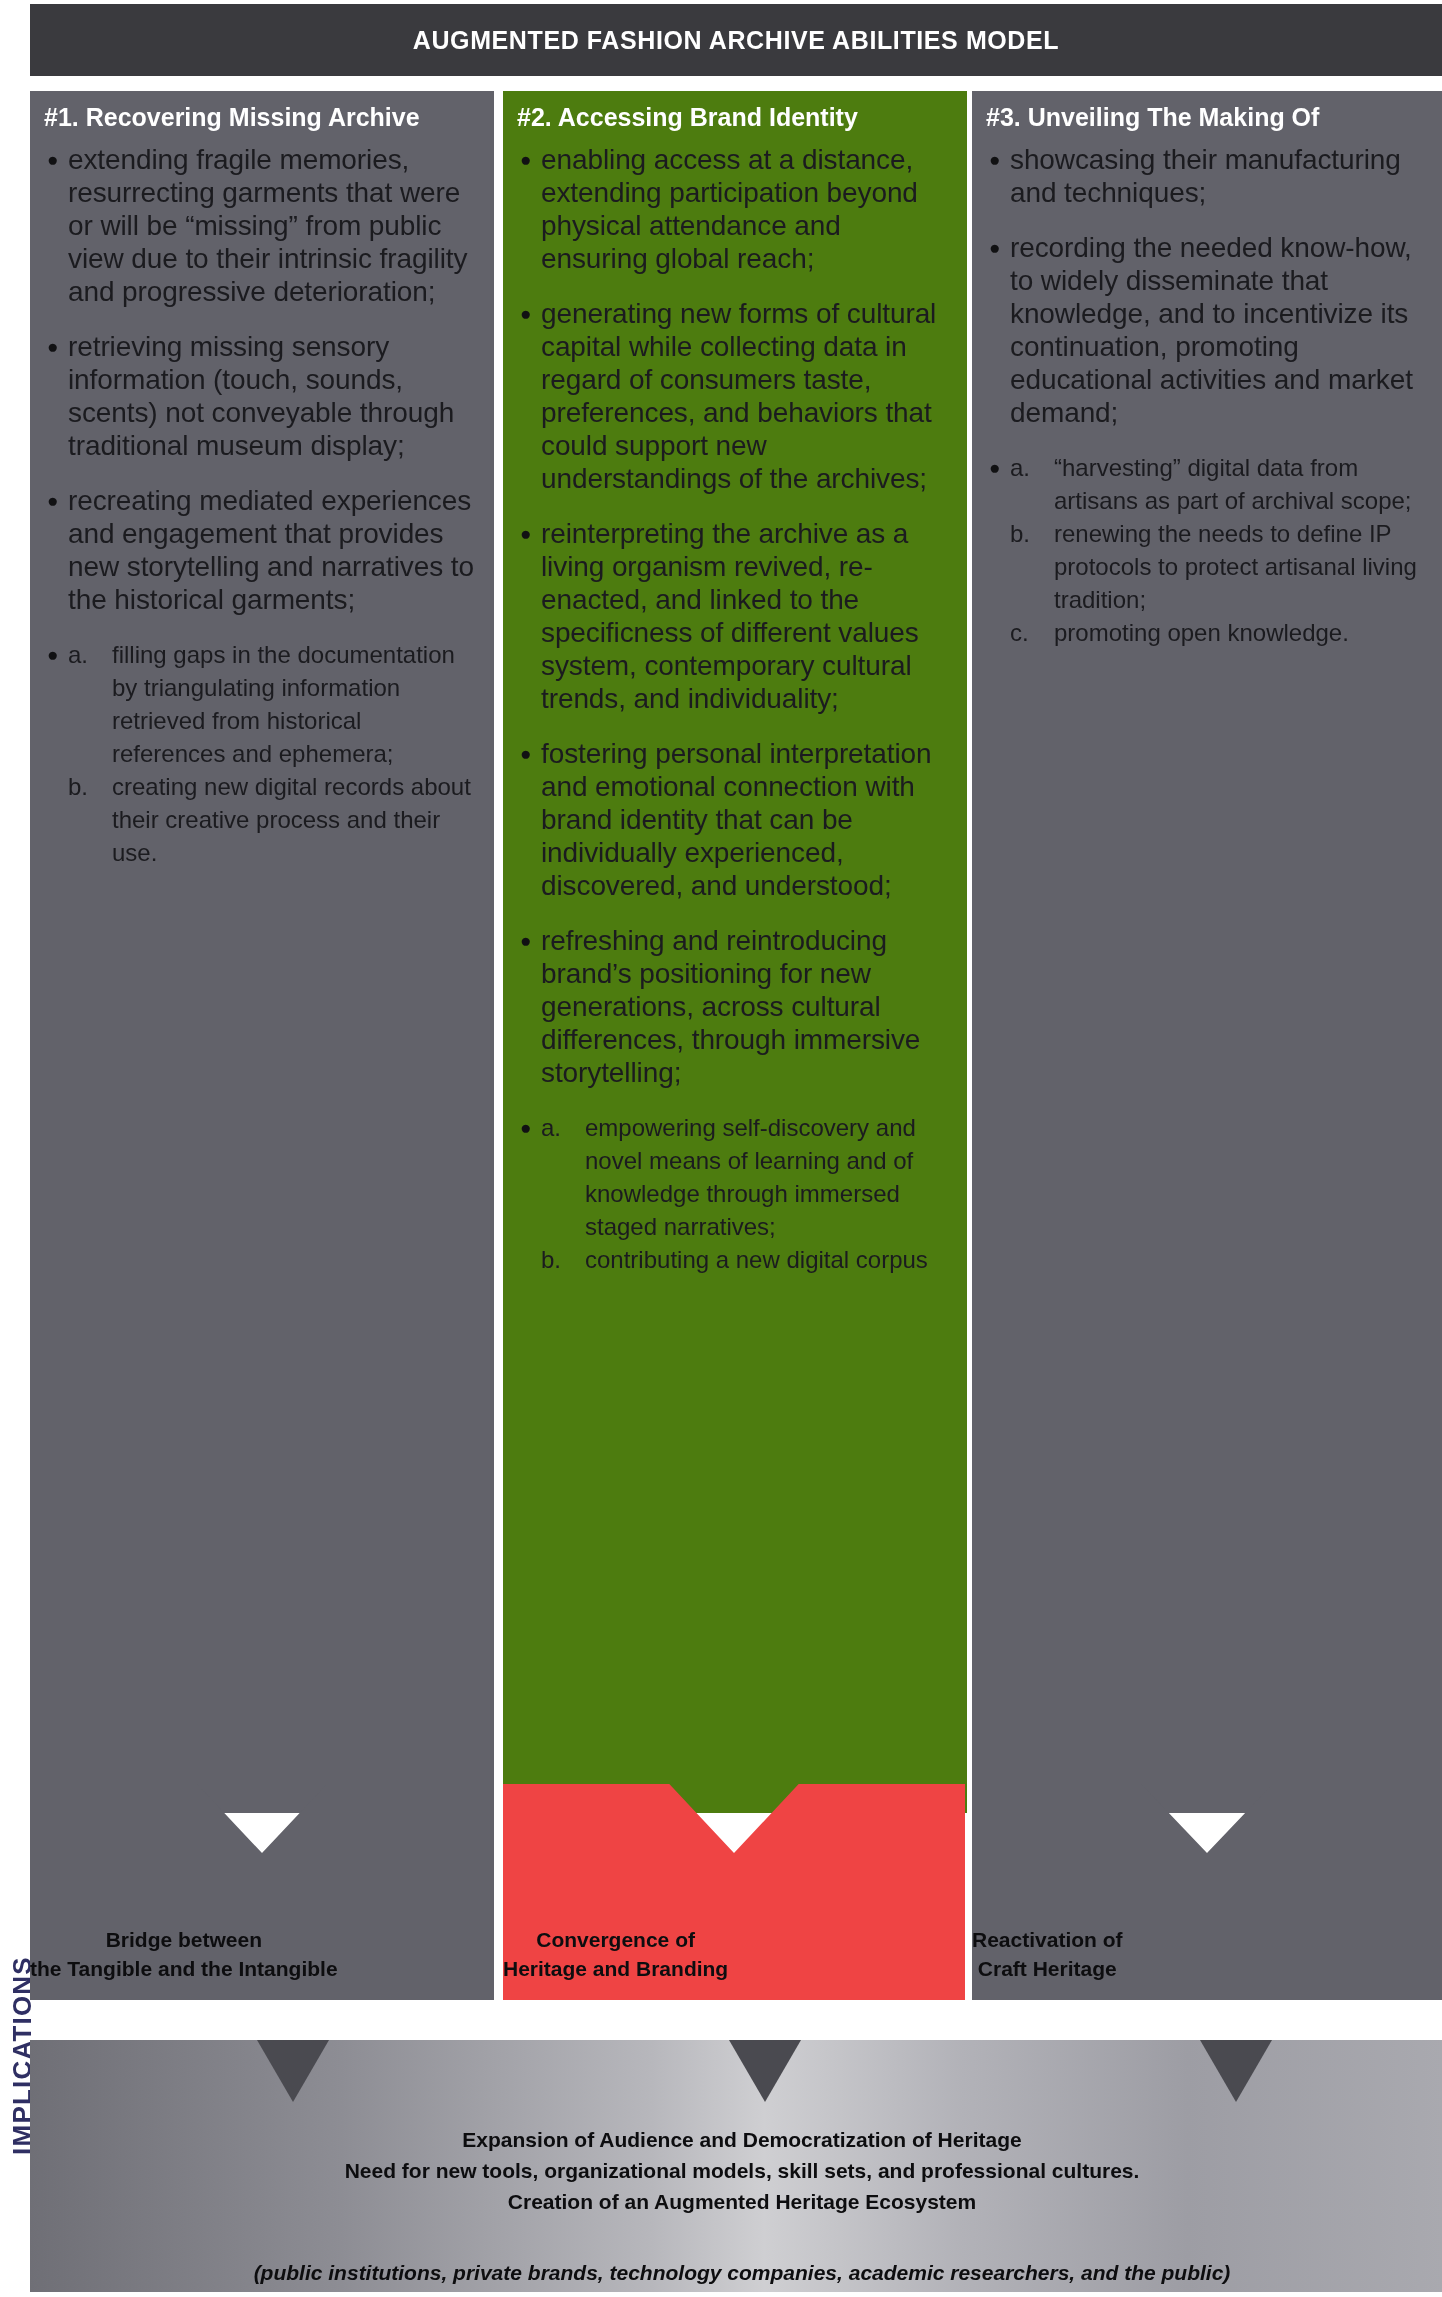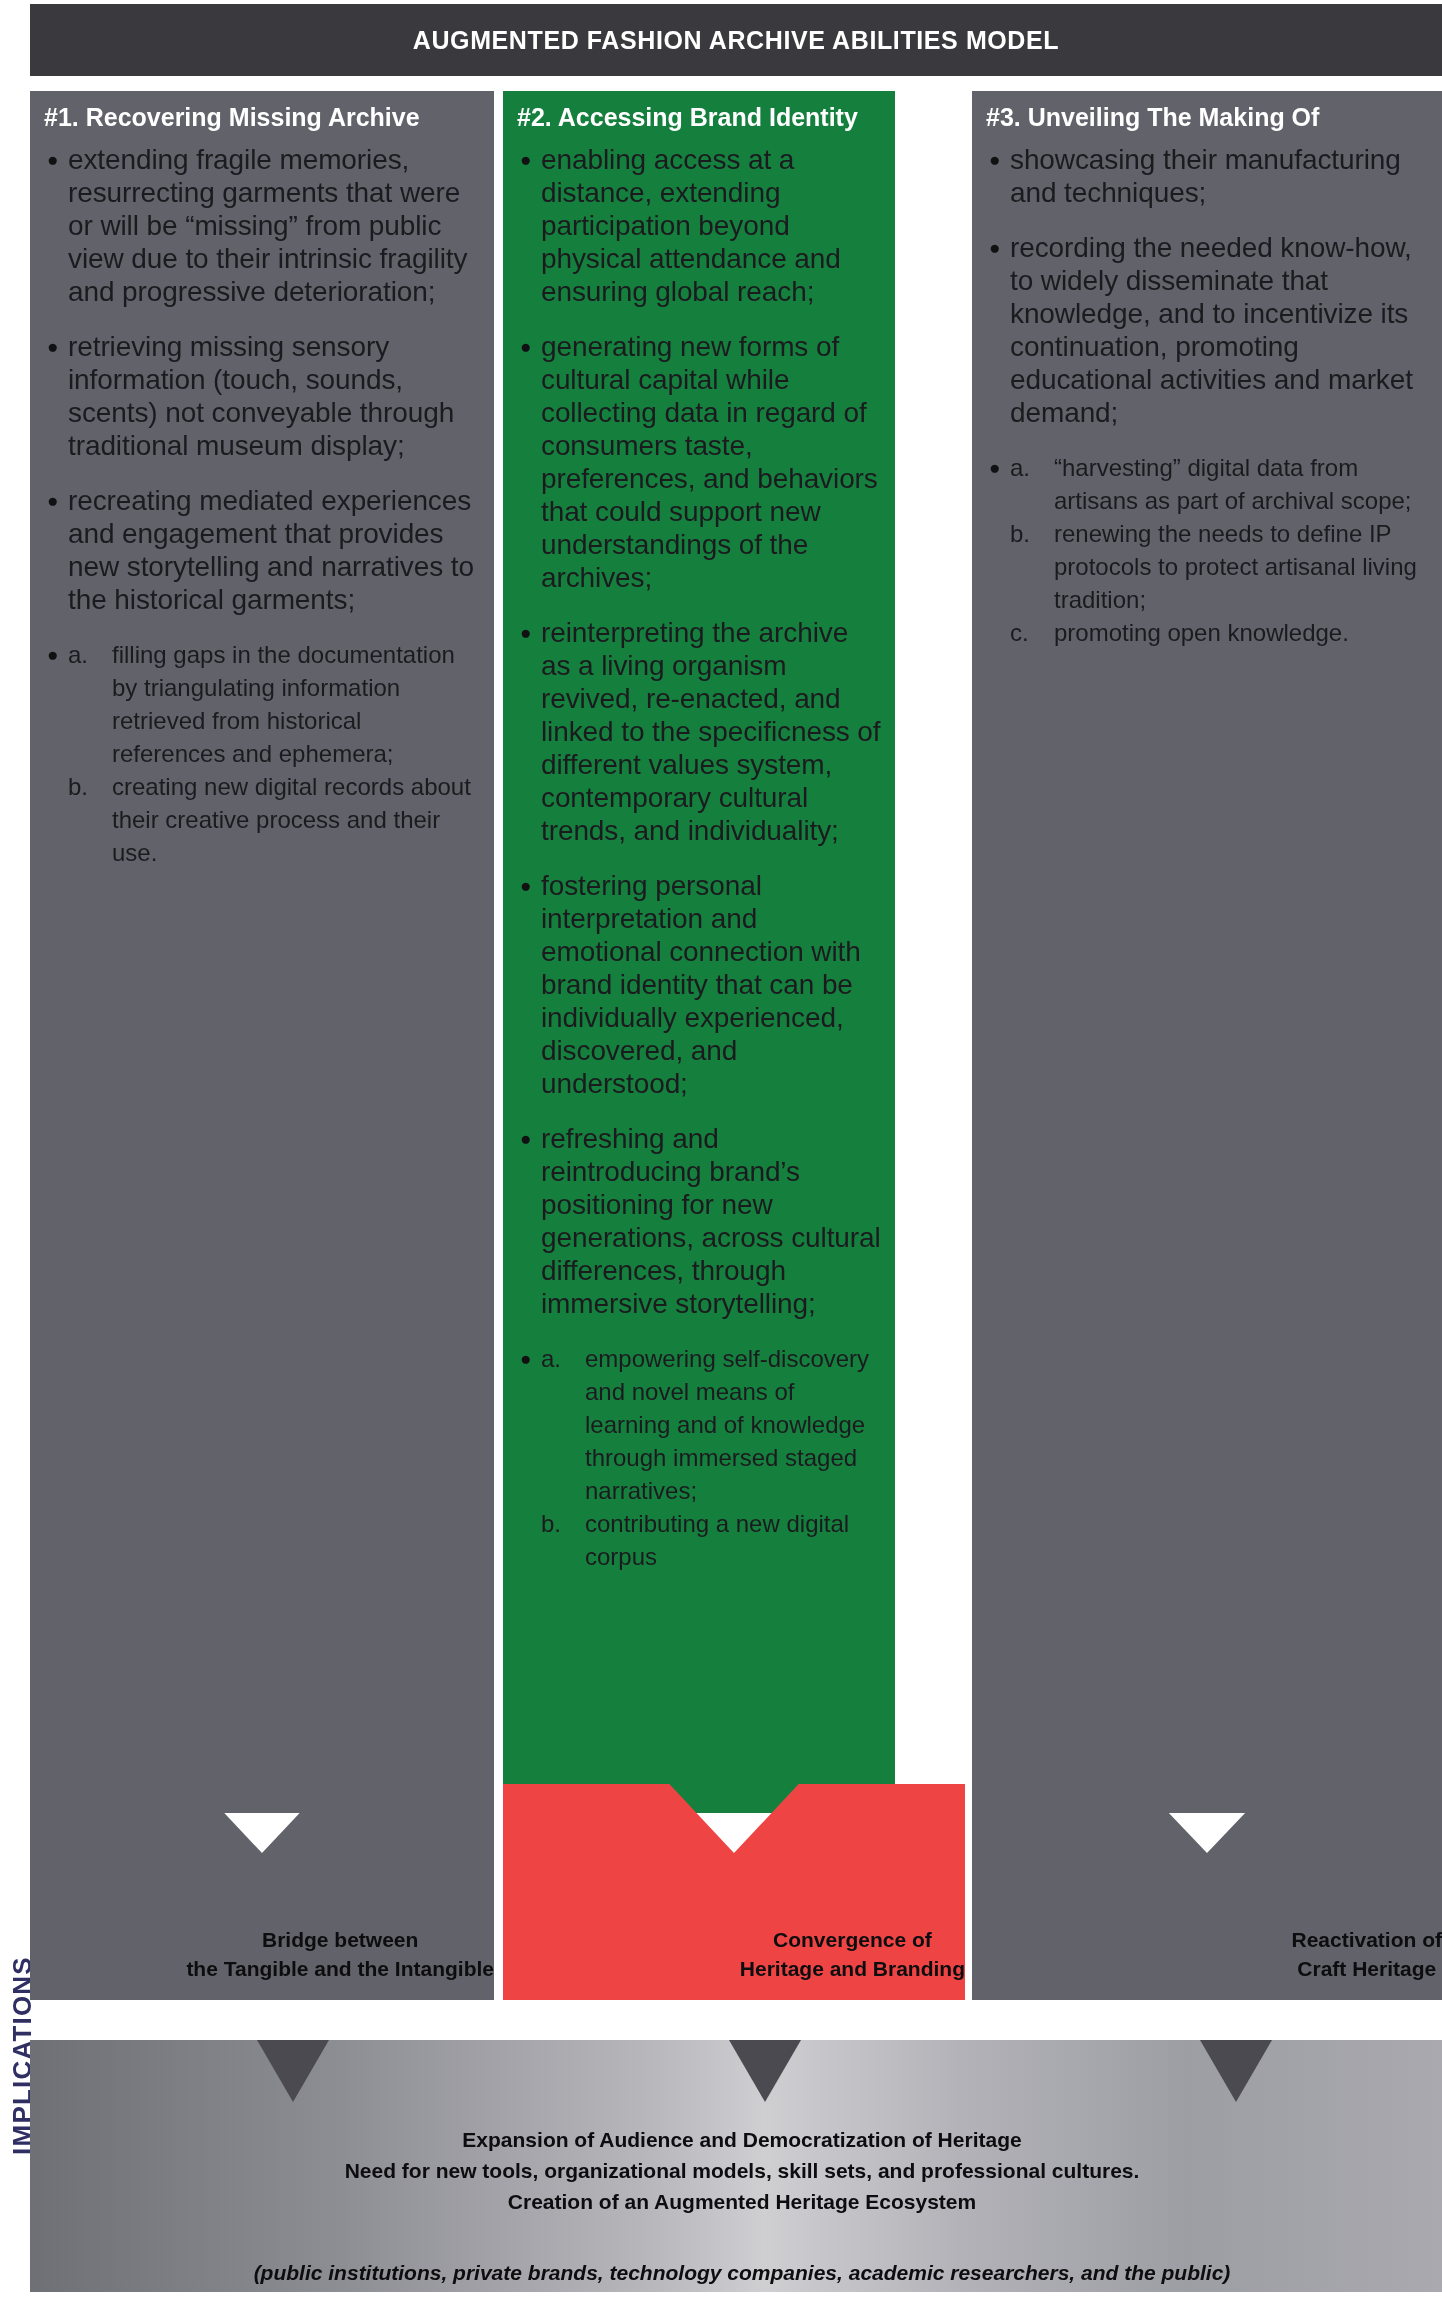--- a/index.html
+++ b/index.html
@@ -33,21 +33,21 @@
     letter-spacing: 0.6px;
   }
 
   
   .col {
     position: absolute;
     top: 91px;
     padding: 12px 14px 13px 14px;
   }
   #col-1 { left: 30px;  width: 464px;  height: 1722px; background: #62626a; }
-  #col-2 { left: 503px; width: 392px;  height: 1722px; background: #15803d; }
+  #col-2 { left: 503px; width: 464px;  height: 1722px; background: #4d7c0f; }
   #col-3 { left: 972px; width: 470px;  height: 1722px; background: #62626a; }
 
   .col-title {
     color: #ffffff;
     font-size: 25px;
     font-weight: 600;
     line-height: 1.12;
     margin-bottom: 12px;
     white-space: nowrap;
   }
@@ -107,21 +107,21 @@
     letter-spacing: 1.2px;
   }
 
   
   .imp-box {
     position: absolute;
     top: 1784px;
     height: 216px;
     display: flex;
     align-items: flex-end;
-    justify-content: flex-end;
+    justify-content: flex-start;
     padding-bottom: 16px;
     clip-path: polygon(0 0, 36% 0, 50% 32%, 64% 0, 100% 0, 100% 100%, 0 100%);
   }
   #imp-1 { left: 30px;  width: 464px;  background: #62626a; }
   #imp-2 { left: 503px; width: 462px;  background: #ef4444; }
   #imp-3 { left: 972px; width: 470px;  background: #62626a; }
   .imp-text {
     color: #0d0d0f;
     font-size: 21px;
     font-weight: bold;

